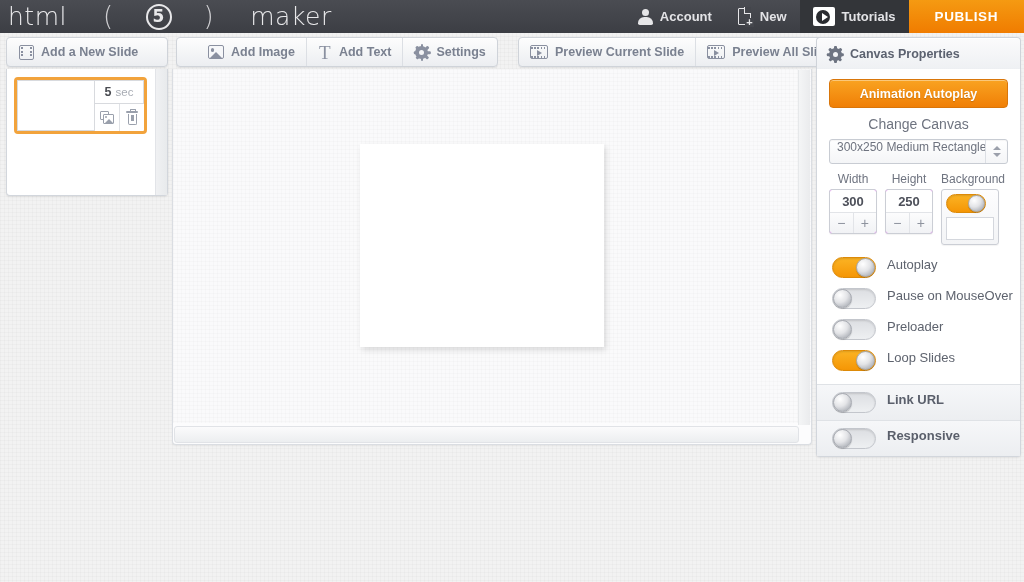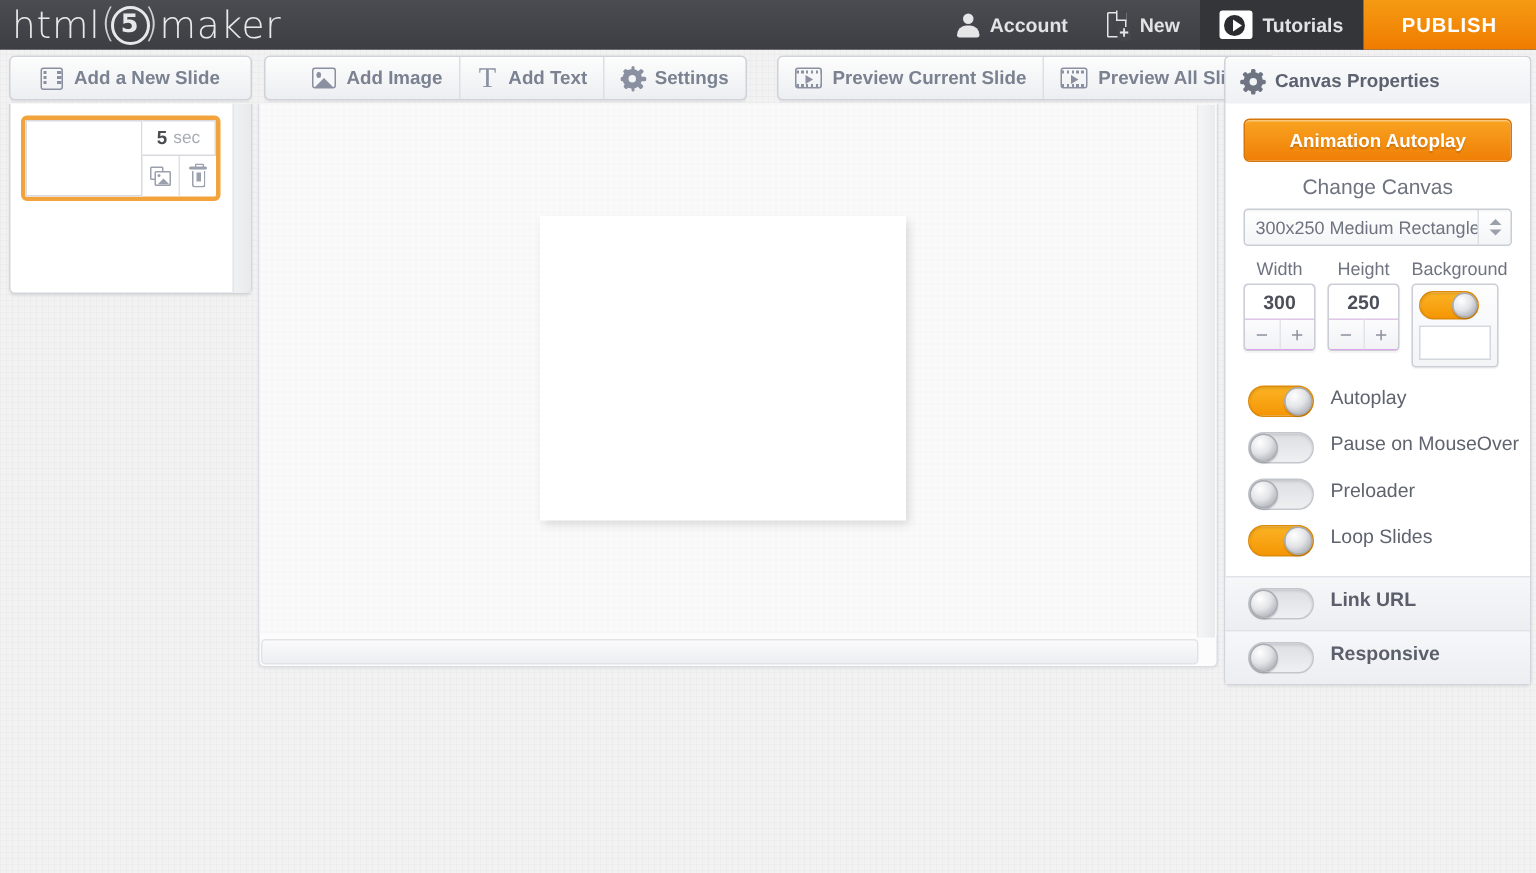--- a/index.html
+++ b/index.html
@@ -18,21 +18,21 @@
   
   .header{
     position:absolute;left:0;top:0;width:1024px;height:33px;
     background:linear-gradient(#4a4c52,#3c3e44);
     background-color:#44464c;
   }
   .logo{
     position:absolute;left:8px;top:1px;
     font-size:25px;color:#e8e8ea;letter-spacing:0.5px;
     font-family:"DejaVu Sans", sans-serif;font-weight:300;
-    display:flex;align-items:center;height:31px;
+    display:flex;align-items:center;height:31px;gap:36px;
   }
   .logo .paren{color:#cfcfd2;font-size:26px;position:relative;top:-1px;}
   .logo .five{
     display:inline-block;width:22px;height:22px;border:2px solid #e8e8ea;
     border-radius:50%;text-align:center;line-height:21px;font-size:17px;
     font-weight:bold;margin:0 -4px;position:relative;top:0px;
   }
   .hdr-items{position:absolute;right:0;top:0;height:33px;display:flex;align-items:stretch;}
   .hdr-item{
     display:flex;align-items:center;gap:7px;padding:0 13px;
@@ -70,21 +70,21 @@
     box-shadow:0 1px 1px rgba(0,0,0,0.07), inset 0 1px 0 #fff;
     display:flex;align-items:stretch;
   }
   .tbtn{
     display:flex;align-items:center;gap:7px;padding:0 11px;
     font-size:12.5px;font-weight:bold;color:#7a8190;cursor:pointer;
     border-right:1px solid #dcdfe4;
   }
   .tbtn:last-child{border-right:none;}
   .tbtn.dark{color:#5c6270;}
-  #g-slide{left:6px;width:160px;justify-content:center;}
+  #g-slide{left:6px;width:160px;}
   #g-slide .tbtn{padding:0 12px;}
   #g-edit{left:176px;padding-left:20px;}
   #g-prev{left:518px;}
   #g-props{left:816px;width:203px;background:linear-gradient(#fbfbfc,#eef0f3);border-bottom-left-radius:0;border-bottom-right-radius:0;border-bottom:none;height:32px;top:4px;}
   #g-props .tbtn{padding:0 11px;}
 
   .ic-film{width:15px;height:15px;border:1.6px solid #8a90a0;border-radius:2px;position:relative;box-sizing:border-box;}
   .ic-film:before,.ic-film:after{
     content:"";position:absolute;top:1px;width:2.4px;height:11px;
     background:repeating-linear-gradient(#8a90a0 0 2px, transparent 2px 3.6px);
@@ -179,21 +179,21 @@
     margin:10px 12px 0;height:27px;border-radius:4px;
     background:linear-gradient(#f9a321,#f07f06);
     border:1px solid #d9760a;box-shadow:inset 0 1px 0 rgba(255,255,255,0.4);
     color:#fff;font-size:12.5px;font-weight:bold;
     display:flex;align-items:center;justify-content:center;cursor:pointer;
     text-shadow:0 1px 1px rgba(0,0,0,0.18);
   }
   .change-canvas{text-align:center;font-size:14px;color:#6f7480;padding:8px 0 7px;}
   .sel{
     margin:0 12px;height:23px;border:1px solid #c8ccd3;border-radius:3px;
-    background:linear-gradient(#fff,#f4f5f7);display:flex;align-items:center;
+    background:linear-gradient(#fff,#f4f5f7);display:flex;align-items:flex-start;
     box-shadow:inset 0 1px 1px rgba(0,0,0,0.04);cursor:pointer;
   }
   .sel .txt{flex:1;padding-left:7px;font-size:12px;color:#6e737f;white-space:nowrap;overflow:hidden;}
   .sel .spin{width:21px;height:100%;border-left:1px solid #dcdfe4;display:flex;flex-direction:column;align-items:center;justify-content:center;gap:3px;}
   .sel .spin b{display:block;width:0;height:0;border-left:4px solid transparent;border-right:4px solid transparent;}
   .sel .spin b.up{border-bottom:4px solid #9ba0ab;}
   .sel .spin b.dn{border-top:4px solid #9ba0ab;}
 
   .dims{display:flex;padding:8px 12px 0;gap:8px;align-items:flex-start;}
   .dimcol{width:48px;}

